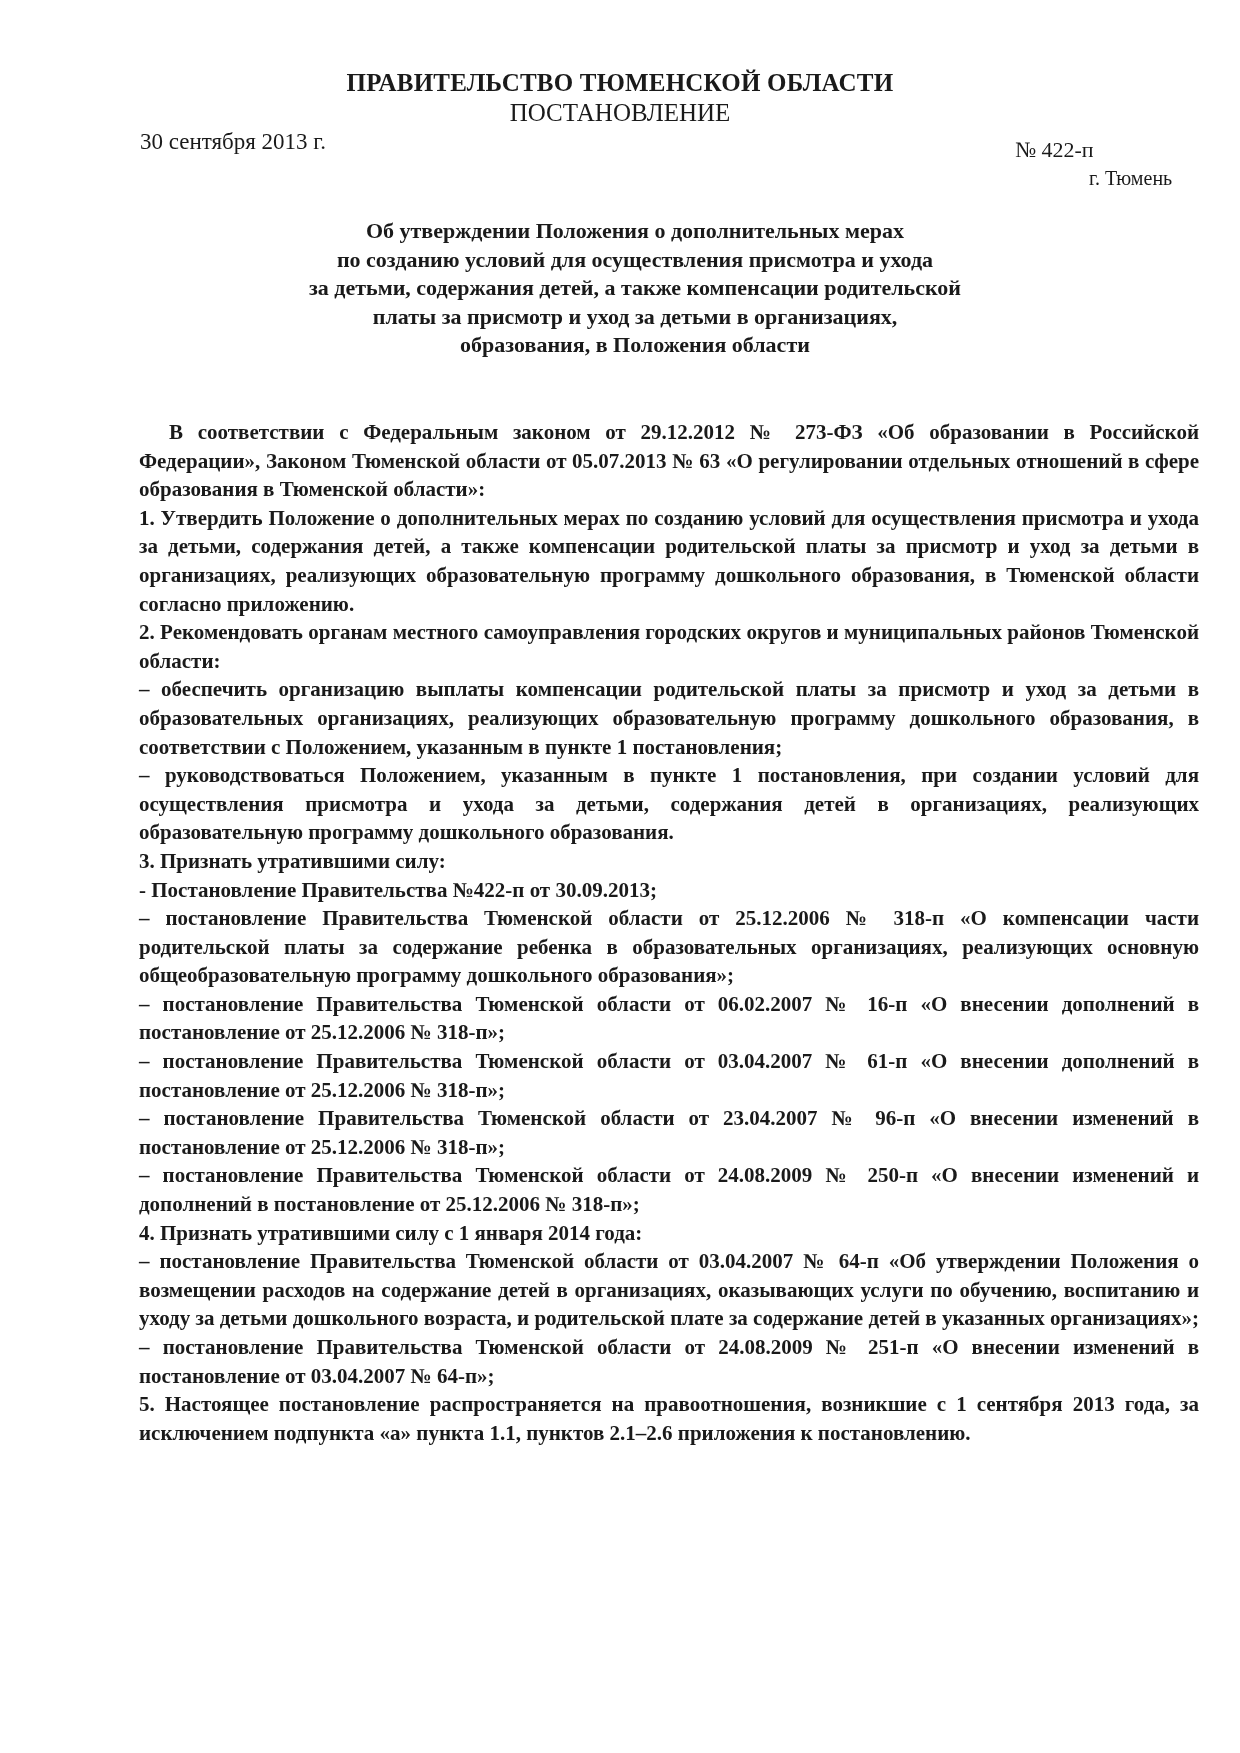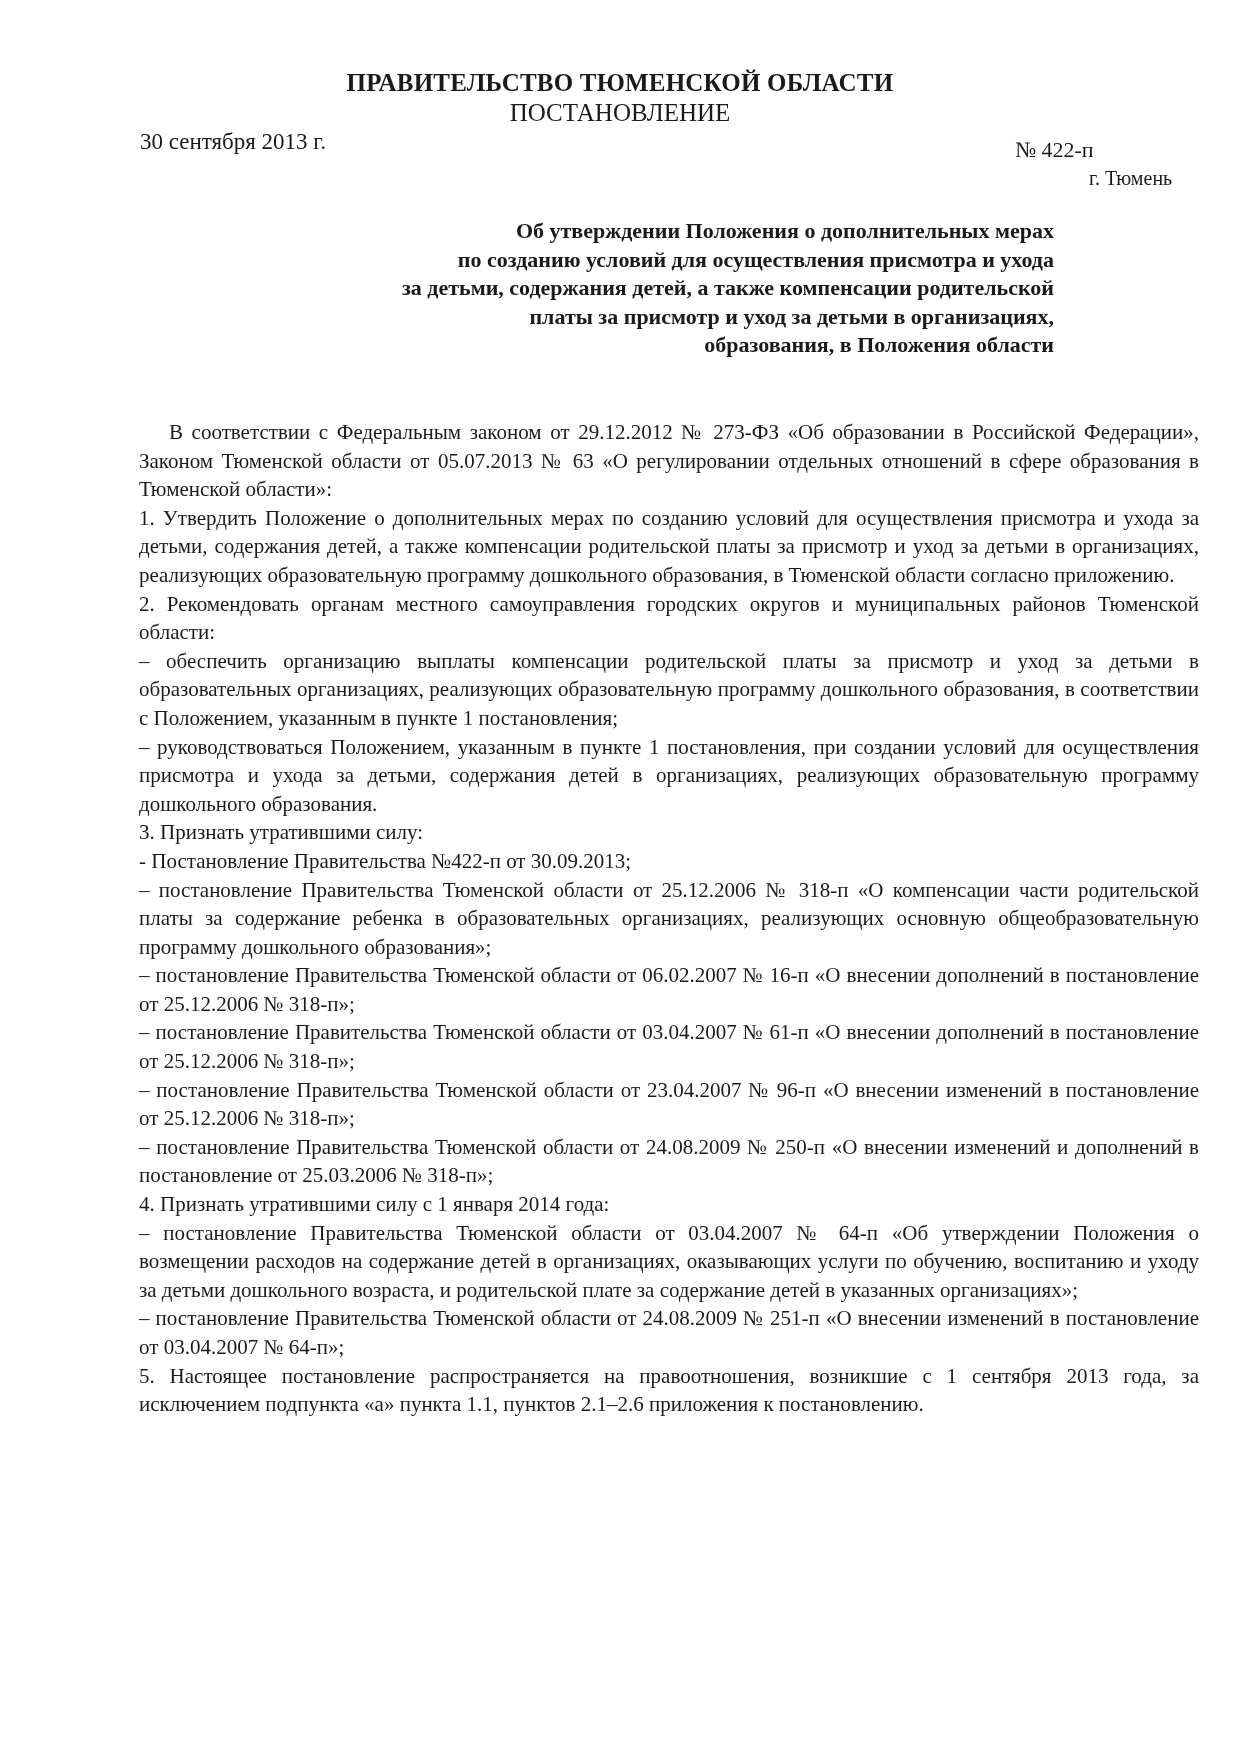--- a/index.html
+++ b/index.html
@@ -14,27 +14,27 @@
     font-weight: bold; font-size: 25px; line-height: 30px; letter-spacing: 0.2px;
   }
   .hdr-kind {
     position: absolute; left: 0; width: 1240px; top: 98px; text-align: center;
     font-weight: normal; font-size: 25px; line-height: 30px;
   }
   .date { position: absolute; left: 140px; top: 128px; font-size: 23px; line-height: 28px; }
   .num { position: absolute; left: 1015px; top: 136px; font-size: 22px; line-height: 28px; }
   .city { position: absolute; left: 1089px; top: 164px; font-size: 20px; line-height: 28px; }
   .title {
-    position: absolute; left: 244px; width: 810px; top: 217px; text-align: right;
+    position: absolute; left: 230px; width: 810px; top: 217px; text-align: center;
     font-weight: bold; font-size: 22px; line-height: 28.5px;
   }
   .title div { white-space: nowrap; }
   .body {
     position: absolute; left: 139px; width: 1060px; top: 418px;
-    font-size: 21px; line-height: 28.6px; text-align: justify;
+    font-size: 21px; line-height: 28.6px; text-align: justify; font-weight: bold;
   }
   .body p { margin: 0; }
   .body p.indent { text-indent: 30px; }
 </style>
 </head>
 <body>
 
 <div class="page">
   <div class="hdr-org">ПРАВИТЕЛЬСТВО ТЮМЕНСКОЙ ОБЛАСТИ</div>
   <div class="hdr-kind">ПОСТАНОВЛЕНИЕ</div>
@@ -55,19 +55,19 @@
     <p>1. Утвердить Положение о дополнительных мерах по созданию условий для осуществления присмотра и ухода за детьми, содержания детей, а также компенсации родительской платы за присмотр и уход за детьми в организациях, реализующих образовательную программу дошкольного образования, в Тюменской области согласно приложению.</p>
     <p>2. Рекомендовать органам местного самоуправления городских округов и муниципальных районов Тюменской области:</p>
     <p>– обеспечить организацию выплаты компенсации родительской платы за присмотр и уход за детьми в образовательных организациях, реализующих образовательную программу дошкольного образования, в соответствии с Положением, указанным в пункте 1 постановления;</p>
     <p>– руководствоваться Положением, указанным в пункте 1 постановления, при создании условий для осуществления присмотра и ухода за детьми, содержания детей в организациях, реализующих образовательную программу дошкольного образования.</p>
     <p>3. Признать утратившими силу:</p>
     <p>- Постановление Правительства №422-п от 30.09.2013;</p>
     <p>– постановление Правительства Тюменской области от 25.12.2006 № 318-п «О компенсации части родительской платы за содержание ребенка в образовательных организациях, реализующих основную общеобразовательную программу дошкольного образования»;</p>
     <p>– постановление Правительства Тюменской области от 06.02.2007 № 16-п «О внесении дополнений в постановление от 25.12.2006 № 318-п»;</p>
     <p>– постановление Правительства Тюменской области от 03.04.2007 № 61-п «О внесении дополнений в постановление от 25.12.2006 № 318-п»;</p>
     <p>– постановление Правительства Тюменской области от 23.04.2007 № 96-п «О внесении изменений в постановление от 25.12.2006 № 318-п»;</p>
-    <p>– постановление Правительства Тюменской области от 24.08.2009 № 250-п «О внесении изменений и дополнений в постановление от 25.03.2006 № 318-п»;</p>
+    <p>– постановление Правительства Тюменской области от 24.08.2009 № 250-п «О внесении изменений и дополнений в постановление от 25.12.2006 № 318-п»;</p>
     <p>4. Признать утратившими силу с 1 января 2014 года:</p>
     <p>– постановление Правительства Тюменской области от 03.04.2007 № 64-п «Об утверждении Положения о возмещении расходов на содержание детей в организациях, оказывающих услуги по обучению, воспитанию и уходу за детьми дошкольного возраста, и родительской плате за содержание детей в указанных организациях»;</p>
     <p>– постановление Правительства Тюменской области от 24.08.2009 № 251-п «О внесении изменений в постановление от 03.04.2007 № 64-п»;</p>
     <p>5. Настоящее постановление распространяется на правоотношения, возникшие с 1 сентября 2013 года, за исключением подпункта «а» пункта 1.1, пунктов 2.1–2.6 приложения к постановлению.</p>
   </div>
 </div>
 
 </body></html>

